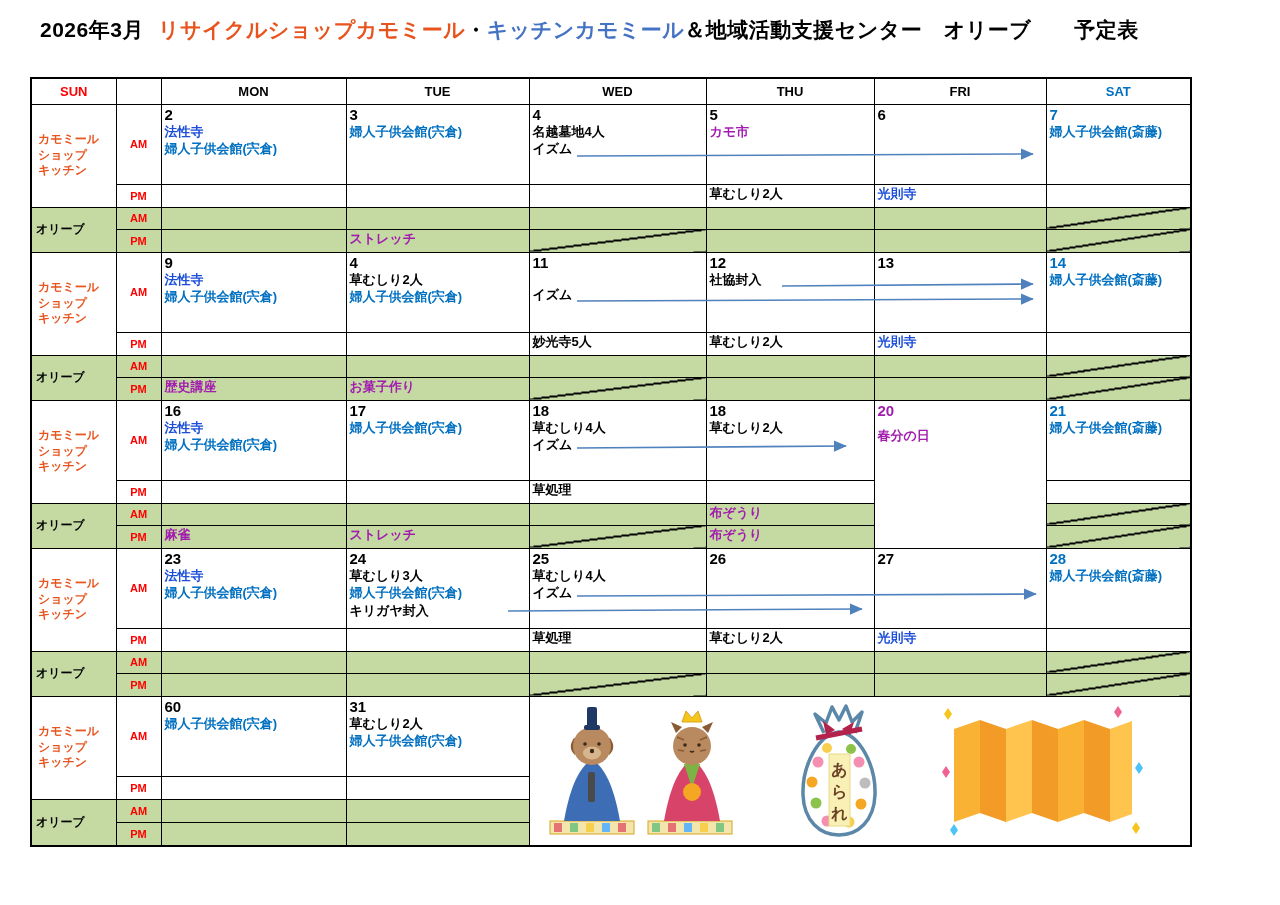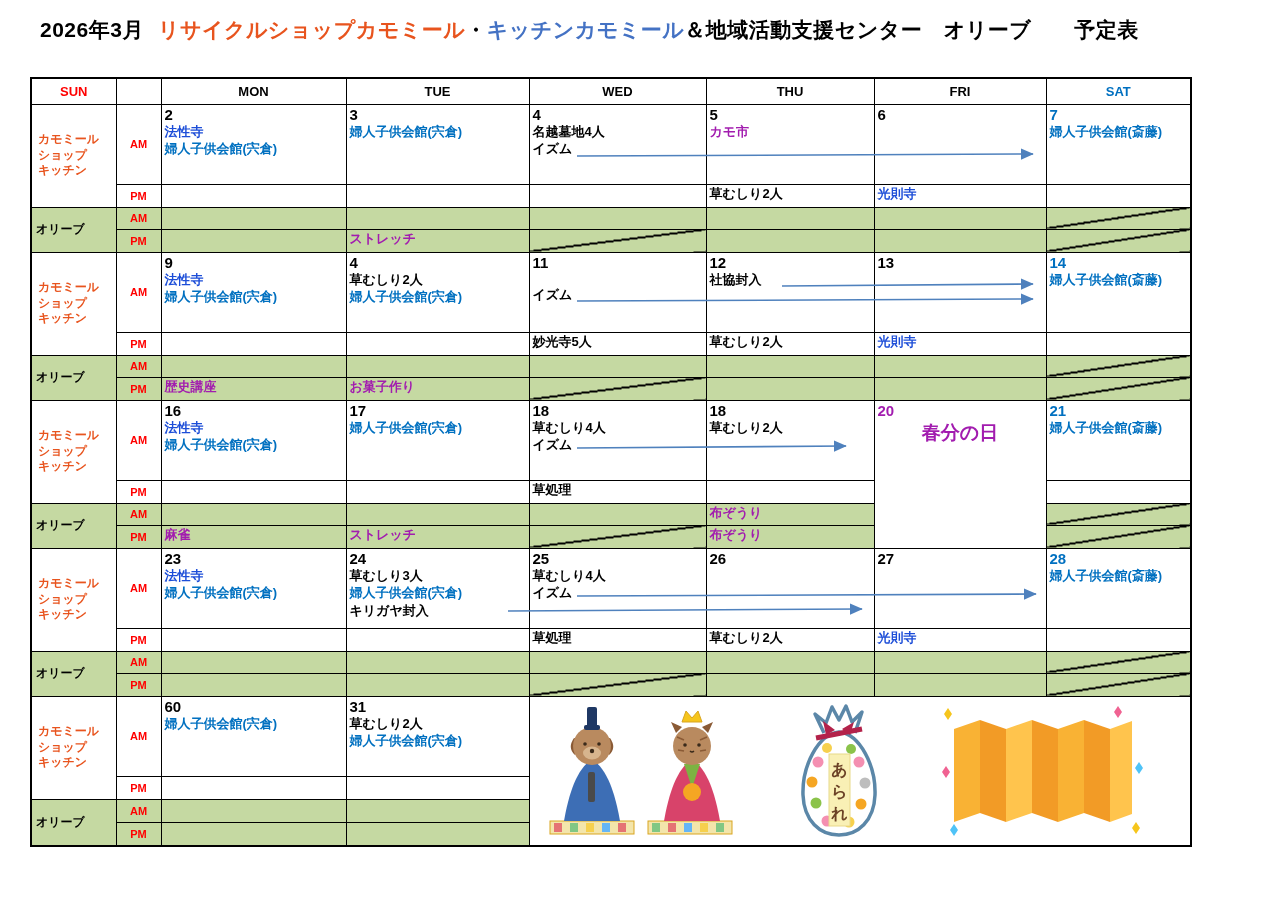--- a/index.html
+++ b/index.html
@@ -30,21 +30,21 @@
   td.ampm{color:#FF0000;font-size:11px;text-align:center;vertical-align:middle;padding:0;}
   .dnum{font-size:15px;line-height:1.15;padding-top:1px;}
   .line{font-size:13px;line-height:1.34;white-space:nowrap;}
   .mt{margin-top:15px;}
   .c-blue{color:#0070C0;}
   .c-purple{color:#1d4ed8;}
   .c-red{color:#a21caf;}
   .green{background:#C5D9A2;}
   .diag{background-image:linear-gradient(to bottom right,
         transparent calc(50% - 1px),#000 calc(50% - 1px),#000 calc(50% + 1px),transparent calc(50% + 1px));}
-  td.holiday .holiday-name{text-align:center;margin-top:1px;font-size:19px;}
+  td.holiday .holiday-name{text-align:left;margin-top:8px;font-size:13px;}
   td.artcell{padding:0;}
   .artwrap{display:flex;align-items:center;justify-content:space-between;height:100%;padding:5px 45px 5px 14px;}
   .overlay{position:absolute;left:0;top:0;pointer-events:none;}
   .overlay line{stroke:#4F81BD;stroke-width:1.6;}
 </style>
 </head>
 <body>
 
 <div class="page">
 

